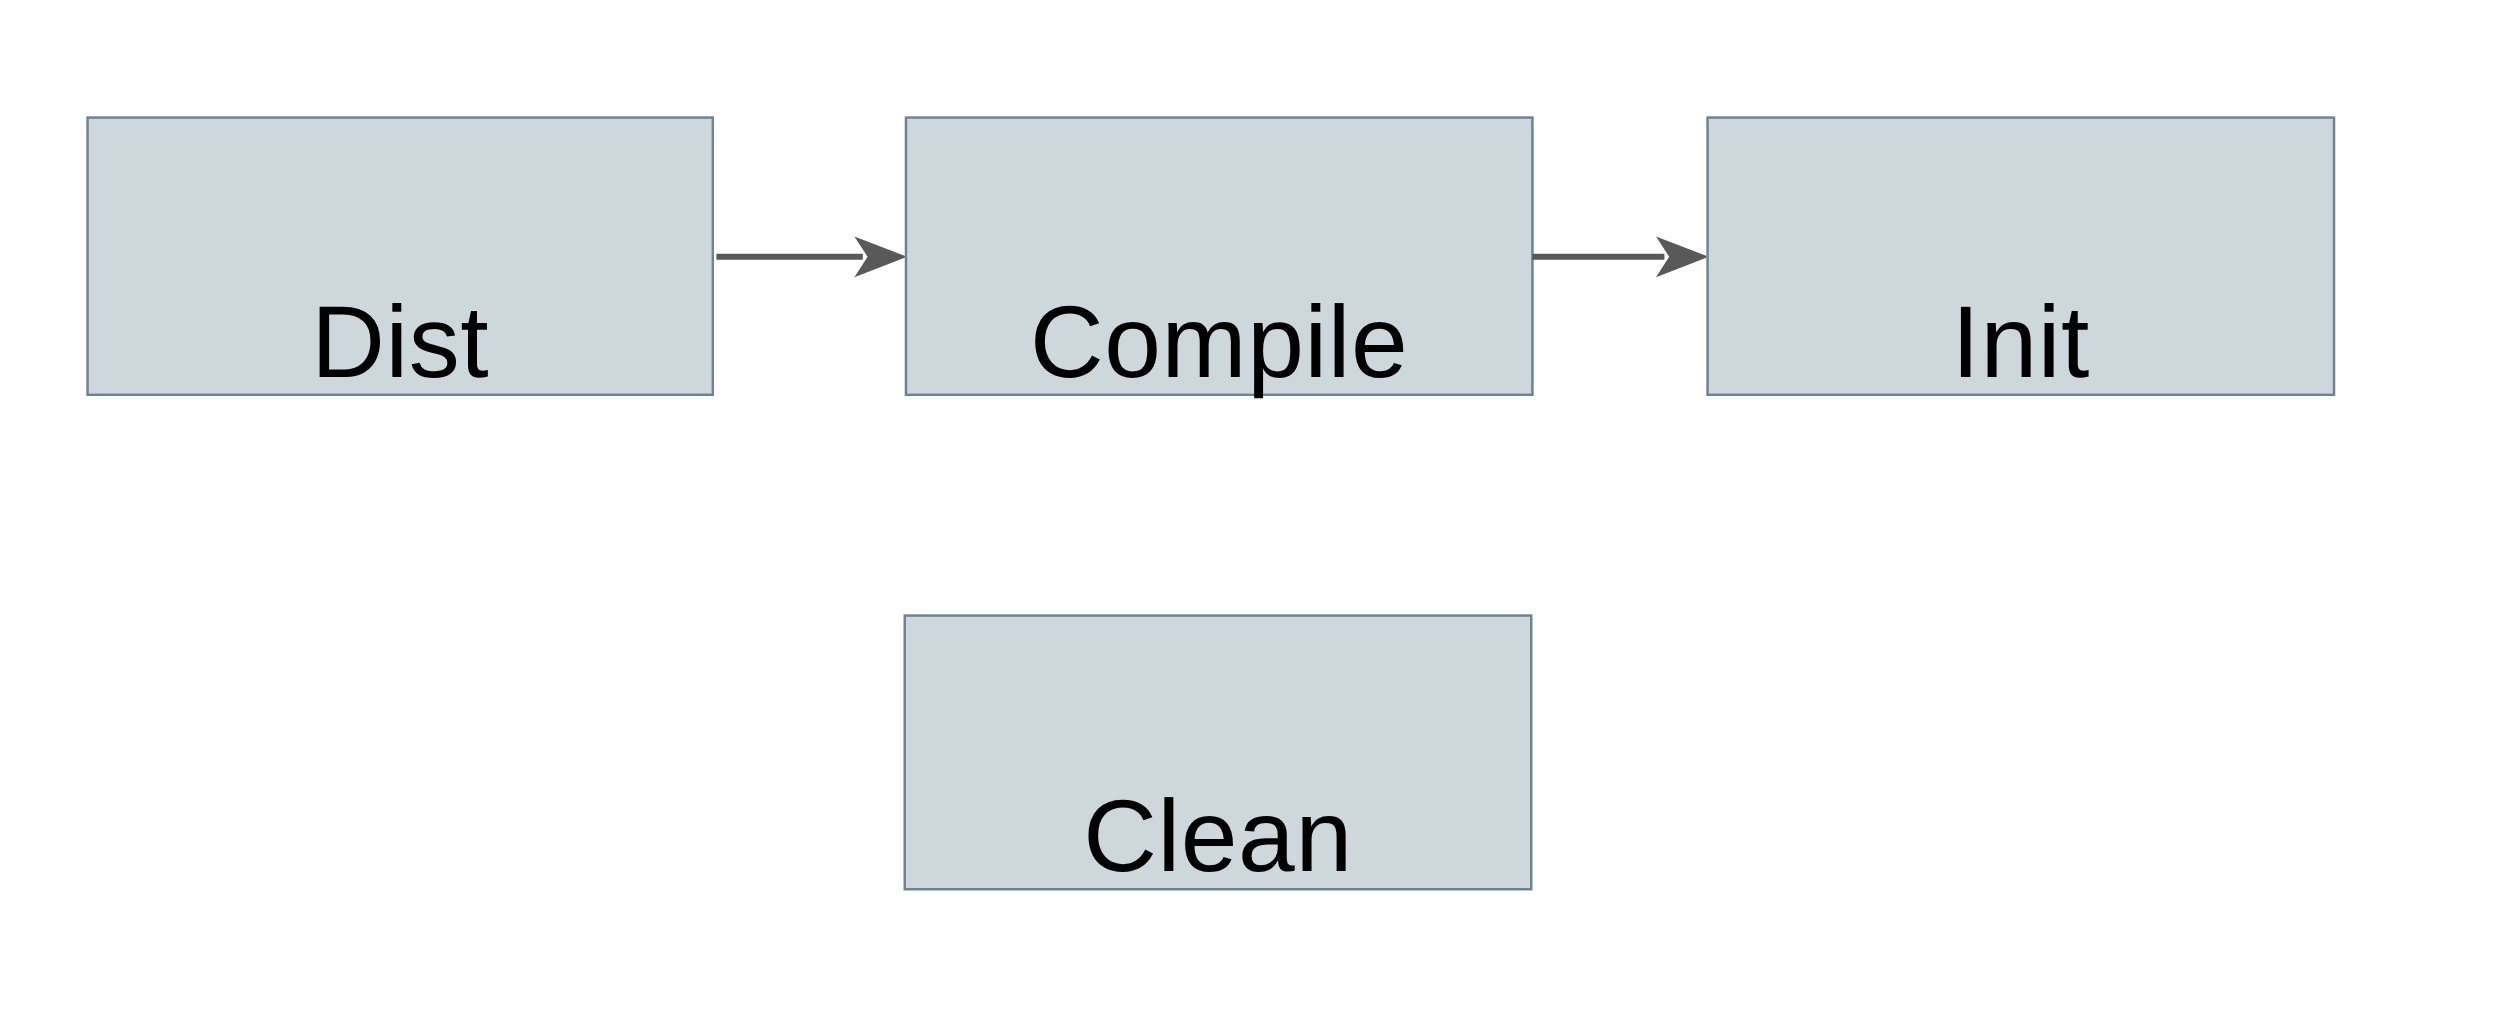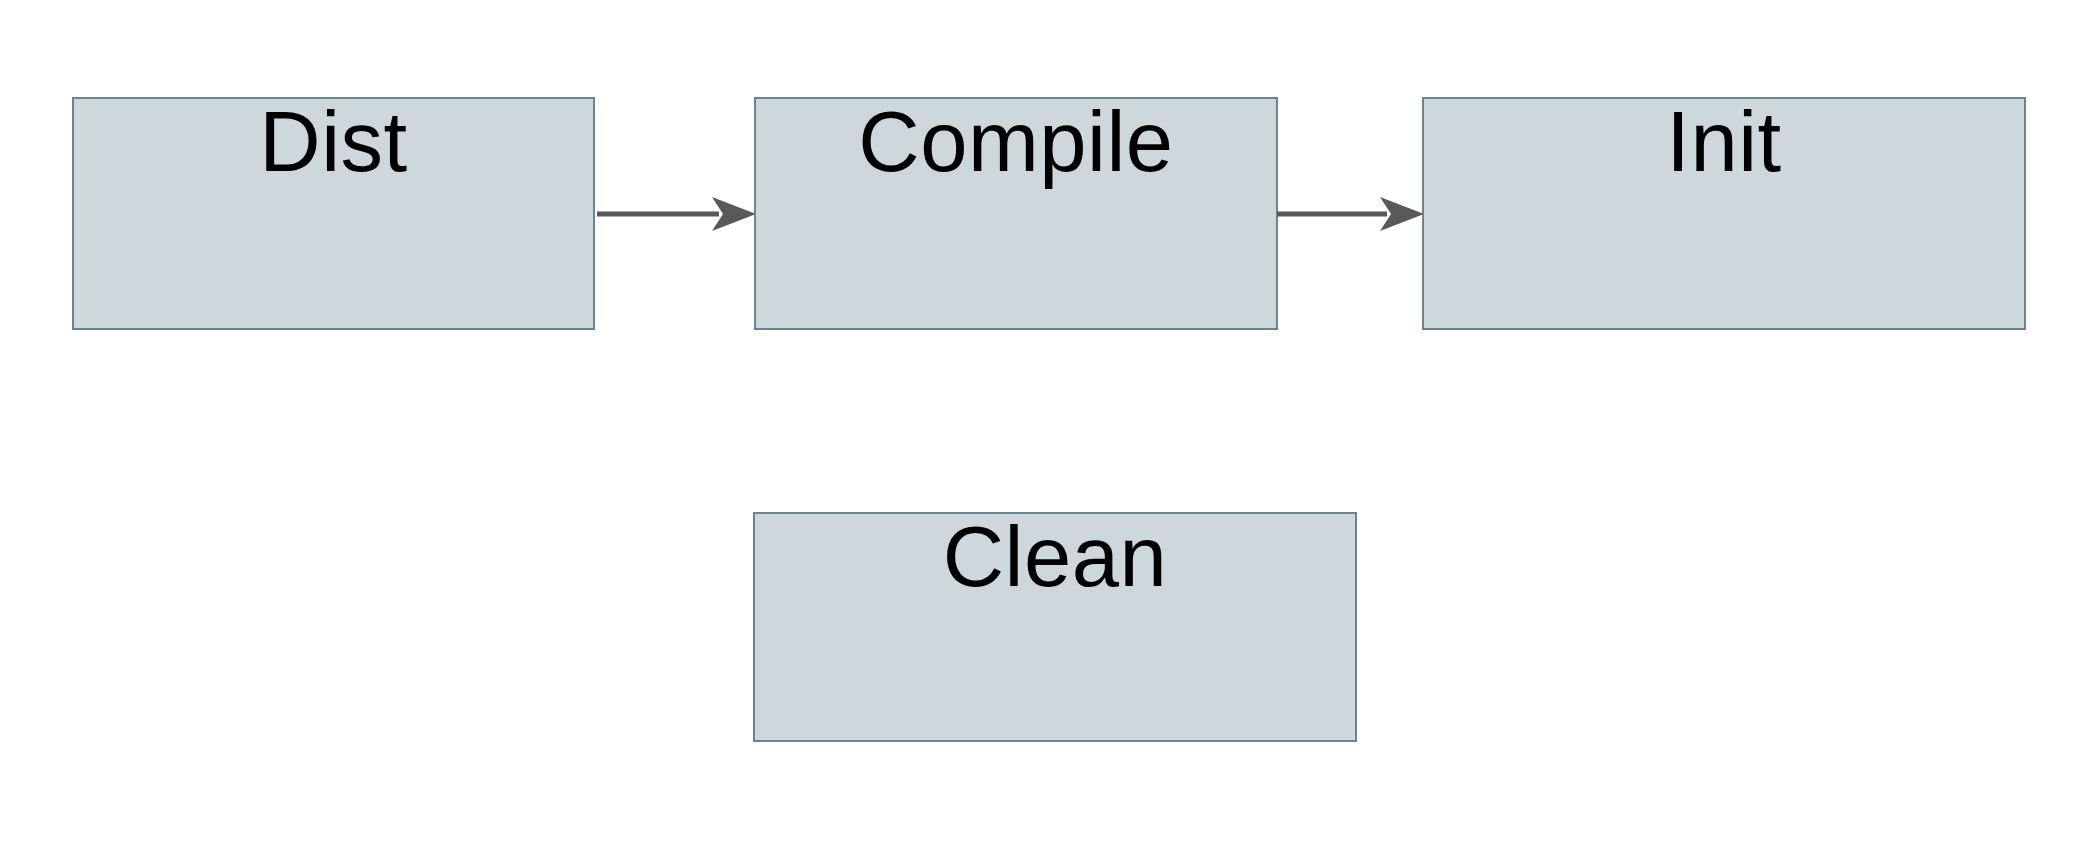--- a/index.html
+++ b/index.html
@@ -16,21 +16,21 @@
     height: 848px;
     background: #ffffff;
     overflow: hidden;
   }
   .node {
     position: absolute;
     box-sizing: border-box;
     background: #ced8dc;
     border: 2px solid #6a8494;
     display: flex;
-    align-items: flex-start;
+    align-items: flex-end;
     justify-content: center;
   }
   .node-label {
     font-family: "Liberation Sans", sans-serif;
     font-size: 85px;
     line-height: 1;
     color: #000000;
     letter-spacing: 0.5px;
     white-space: nowrap;
     user-select: none;
@@ -40,22 +40,22 @@
     overflow: visible;
   }
   .edge svg {
     display: block;
     overflow: visible;
   }
 
   
   #node-dist    { left: 72px;   top: 97px;  width: 523px; height: 233px; }
   #node-compile { left: 754px;  top: 97px;  width: 524px; height: 233px; }
-  #node-init    { left: 1422px; top: 97px;  width: 604px; height: 233px; }
-  #node-clean   { left: 753px;  top: 512px; width: 604px; height: 230px; }
+  #node-init    { left: 1422px; top: 97px;  width: 524px; height: 233px; }
+  #node-clean   { left: 753px;  top: 512px; width: 524px; height: 230px; }
 
   
   #edge-dist-compile { left: 595px;  top: 193px; width: 161px; height: 42px; }
   #edge-compile-init { left: 1240px; top: 193px; width: 184px; height: 42px; }
 </style>
 </head>
 <body>
 
 <div id="canvas">
 

